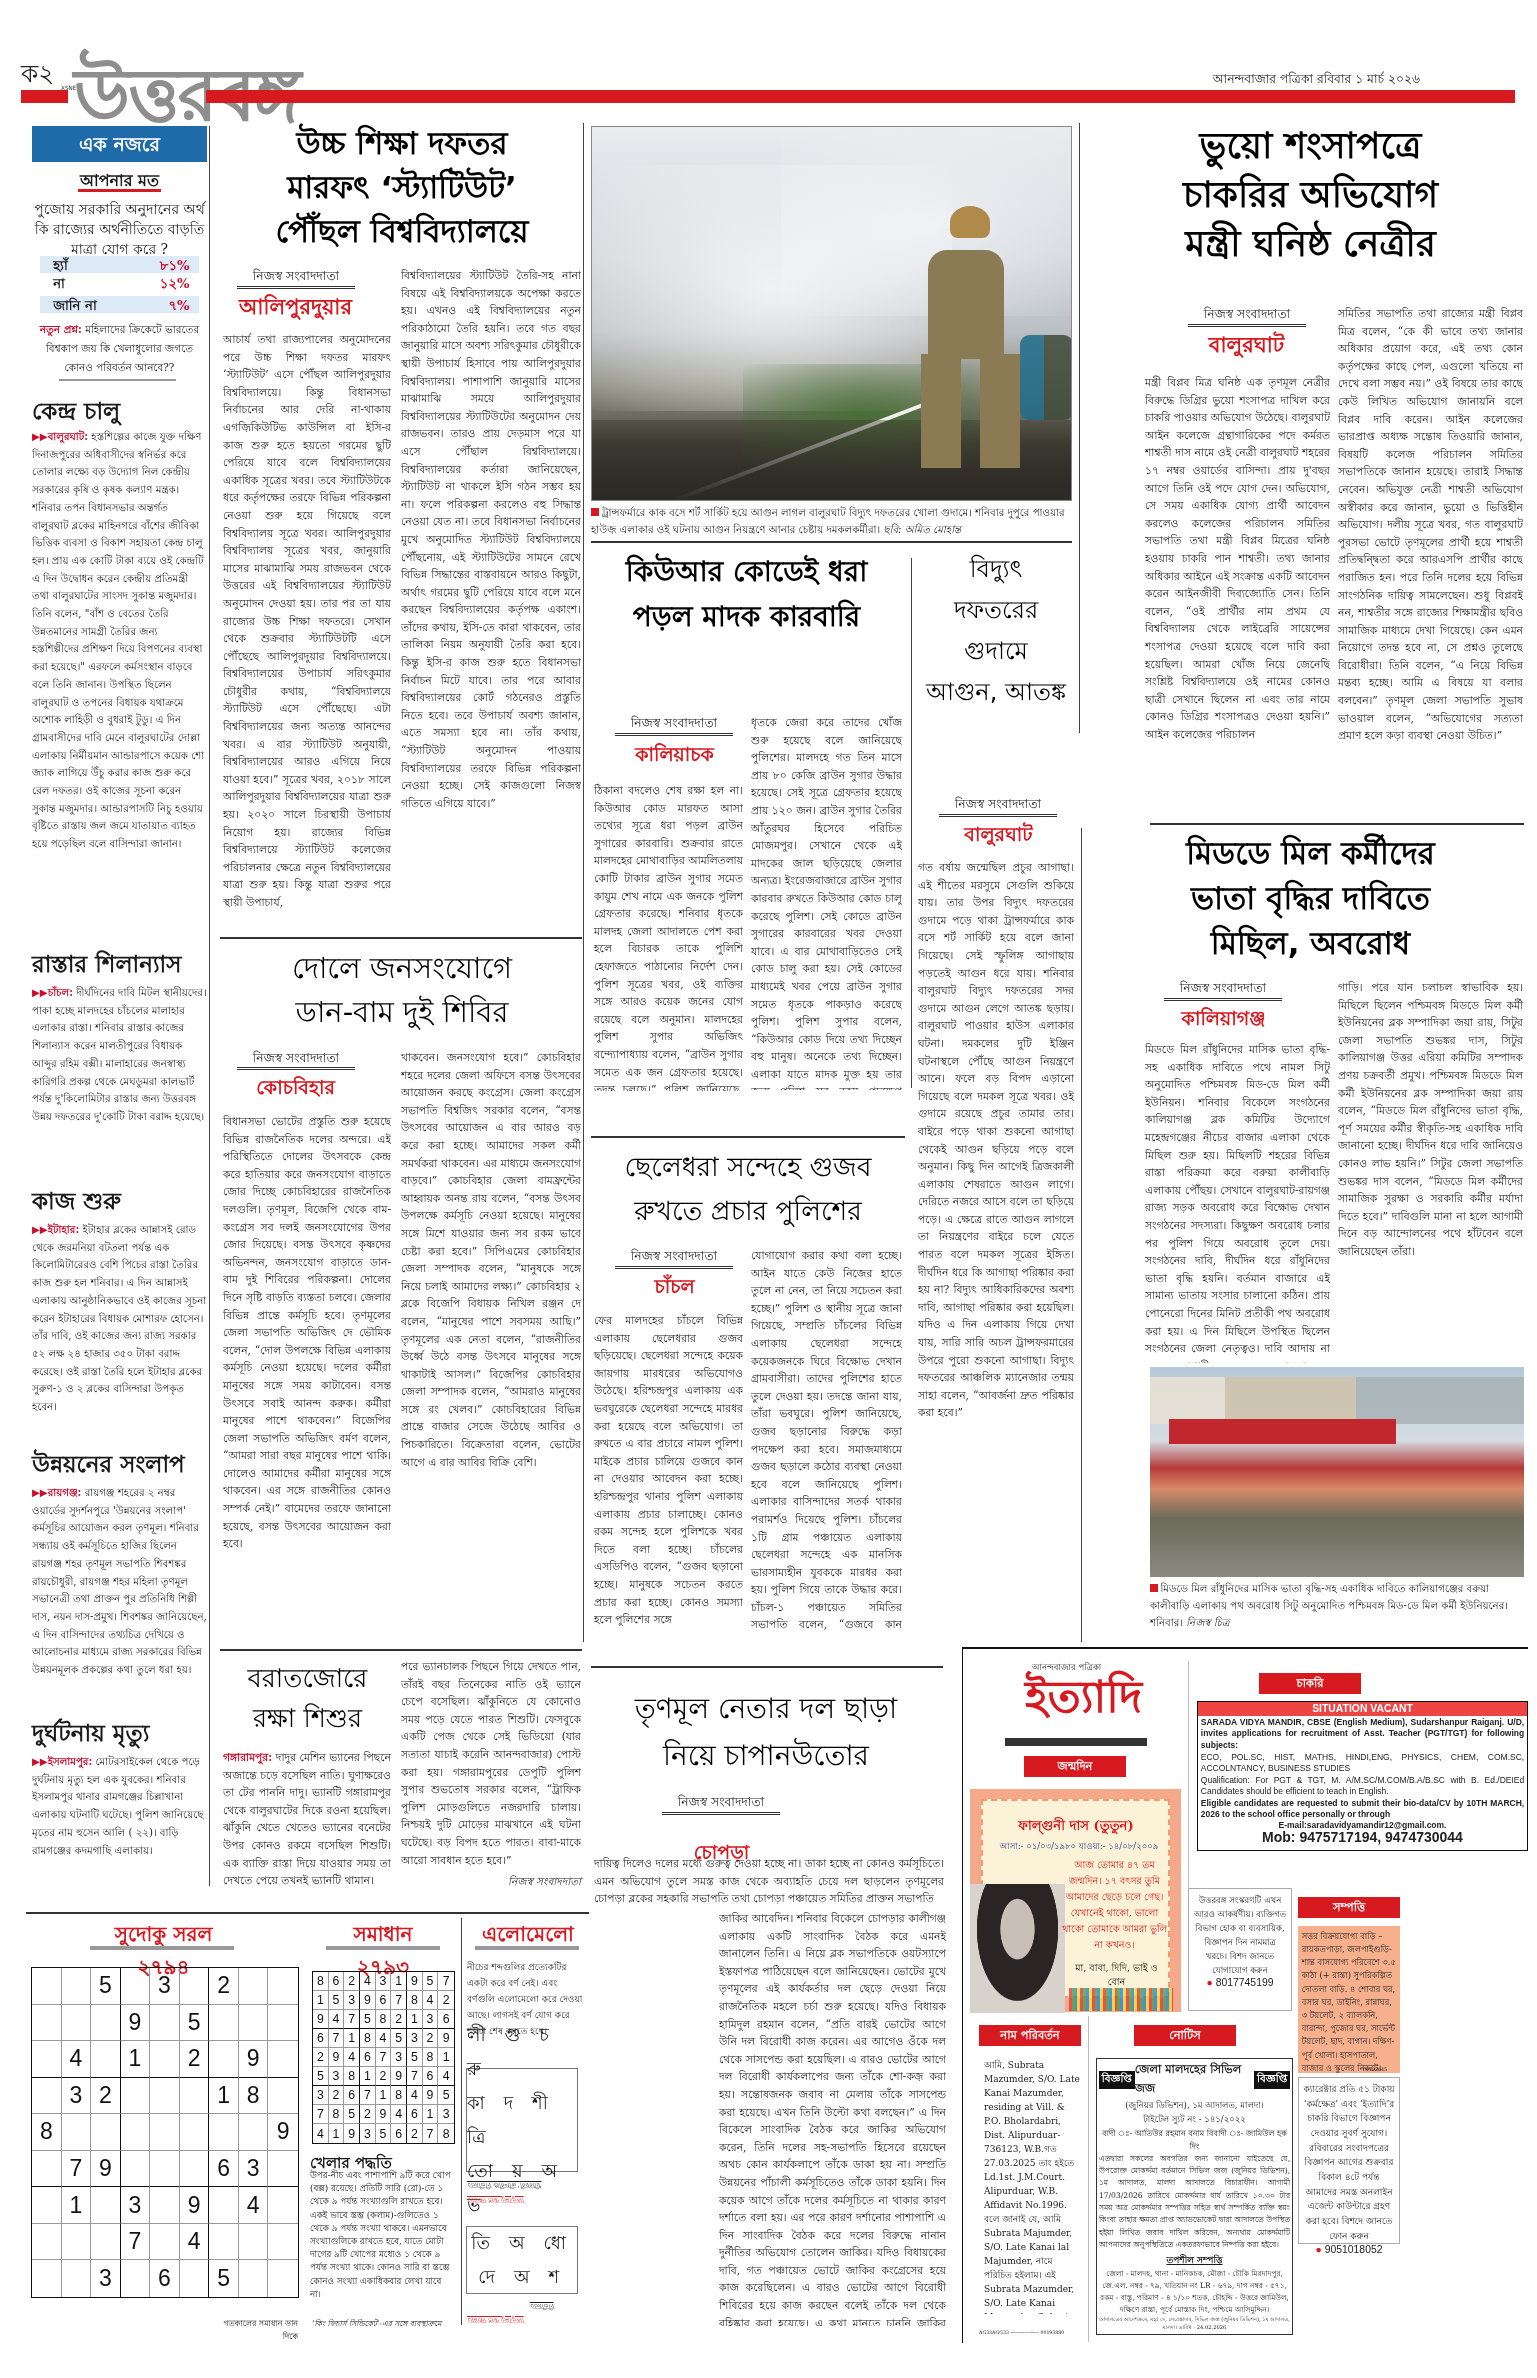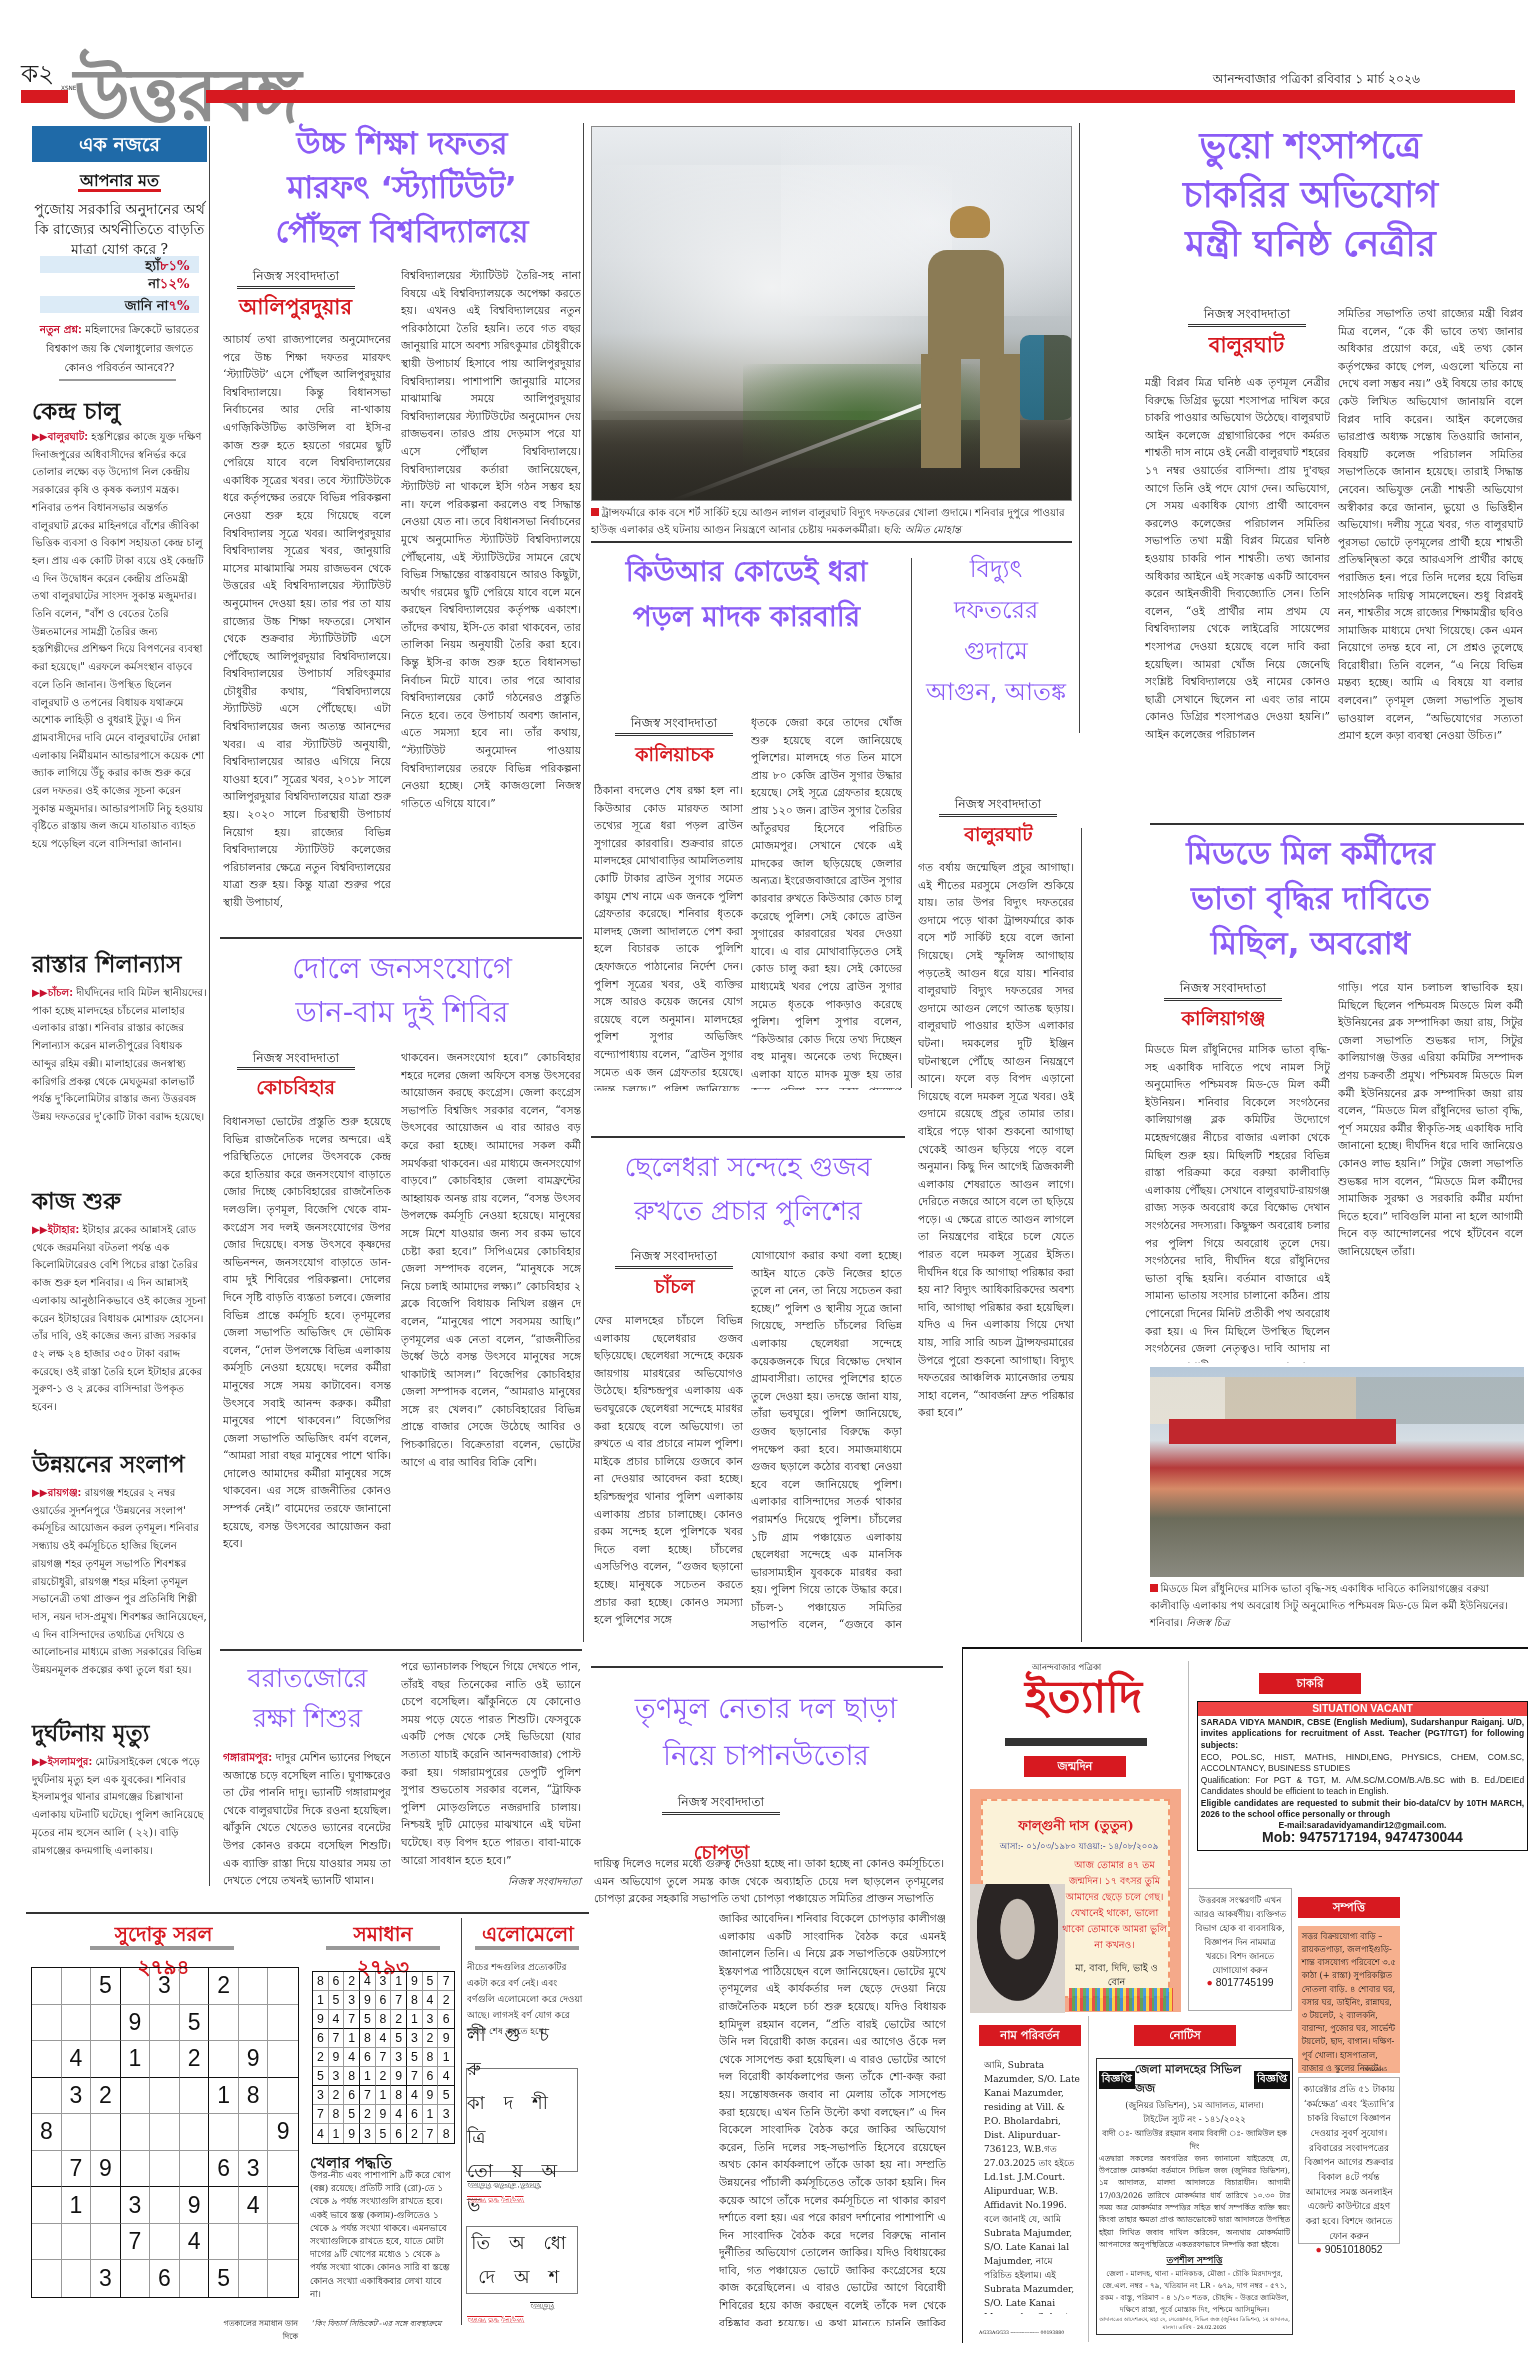--- a/index.html
+++ b/index.html
@@ -16,34 +16,34 @@
   .dateline { right: 118px; top: 70px; font-size: 12.3px; color: #222; }
 
   .vrule { background: #444; width: 0.9px; }
   .hrule { background: #333; height: 1.9px; }
 
   
   .eknojore { left: 32px; top: 126px; width: 175px; height: 36px; background: #1f6aa8; color: #fff; font-weight: bold; font-size: 19px; text-align: center; line-height: 36px; font-family: "DejaVu Sans", sans-serif; }
   .apnar { left: 32px; top: 168px; width: 175px; text-align: center; font-size: 16px; font-weight: bold; }
   .apnar-ul { left: 78px; top: 189px; width: 83px; height: 2.8px; background: #d71920; }
   .poll-q { left: 32px; top: 199px; width: 175px; text-align: center; font-size: 14px; line-height: 20px; }
-  .poll-row { left: 40px; width: 159px; height: 17px; font-size: 13.2px; font-weight: bold; display: flex; justify-content: flex-end; padding: 0 9.5px 0 13.2px; }
+  .poll-row { left: 40px; width: 159px; height: 17px; font-size: 13.2px; font-weight: bold; display: flex; justify-content: space-between; padding: 0 9.5px 0 13.2px; }
   .poll-row.shade { background: #dcebf7; }
   .poll-row .pct { color: #c8102e; }
   .newq { left: 32px; top: 320px; width: 175px; text-align: center; font-size: 10.4px; line-height: 19px; }
   .newq .lab { color: #c8102e; font-weight: bold; }
   .sep-grey { left: 59px; top: 379px; width: 117px; height: 1.9px; background: #999; }
 
   .brief-h { font-size: 23px; font-weight: bold; left: 32px; width: 175px; }
   .brief-t { font-size: 10.2px; line-height: 17.7px; left: 32px; width: 175px; text-align: left; }
   .brief-t .place { color: #c8102e; font-weight: bold; }
   .brief-t .arrow { color: #c8102e; }
 
   
-  .hl { font-weight: bold; text-align: center; color: #8b5cf6; font-family: "DejaVu Sans", sans-serif; }
+  .hl { font-weight: bold; text-align: center; color: #000000; font-family: "DejaVu Sans", sans-serif; }
   .byline { text-align: center; font-size: 12.3px; color: #222; }
   .byline-rule { height: 2.8px; border-top: 0.9px solid #333; border-bottom: 0.9px solid #333; }
   .dateline-city { text-align: center; color: #d71920; font-weight: bold; font-family: "DejaVu Sans", sans-serif; }
   .body { font-size: 10.7px; line-height: 17.6px; text-align: justify; color: #222; }
 
   
   .photo { left: 591px; top: 126px; width: 481px; height: 375px; overflow: hidden; border: 0.9px solid #888;
     background: linear-gradient(180deg, #e9ecef 0%, #cfd4d8 35%, #b9bfc2 55%, #8d8d80 70%, #4c4a40 85%, #2c2a24 100%); }
   .photo .smoke1 { position: absolute; left: 0; top: 38px; width: 360px; height: 246px; background: radial-gradient(ellipse at center, rgba(255,255,255,0.75), rgba(255,255,255,0)); }
   .photo .smoke2 { position: absolute; left: 189px; top: 0; width: 303px; height: 189px; background: radial-gradient(ellipse at center, rgba(240,242,245,0.85), rgba(255,255,255,0)); }

